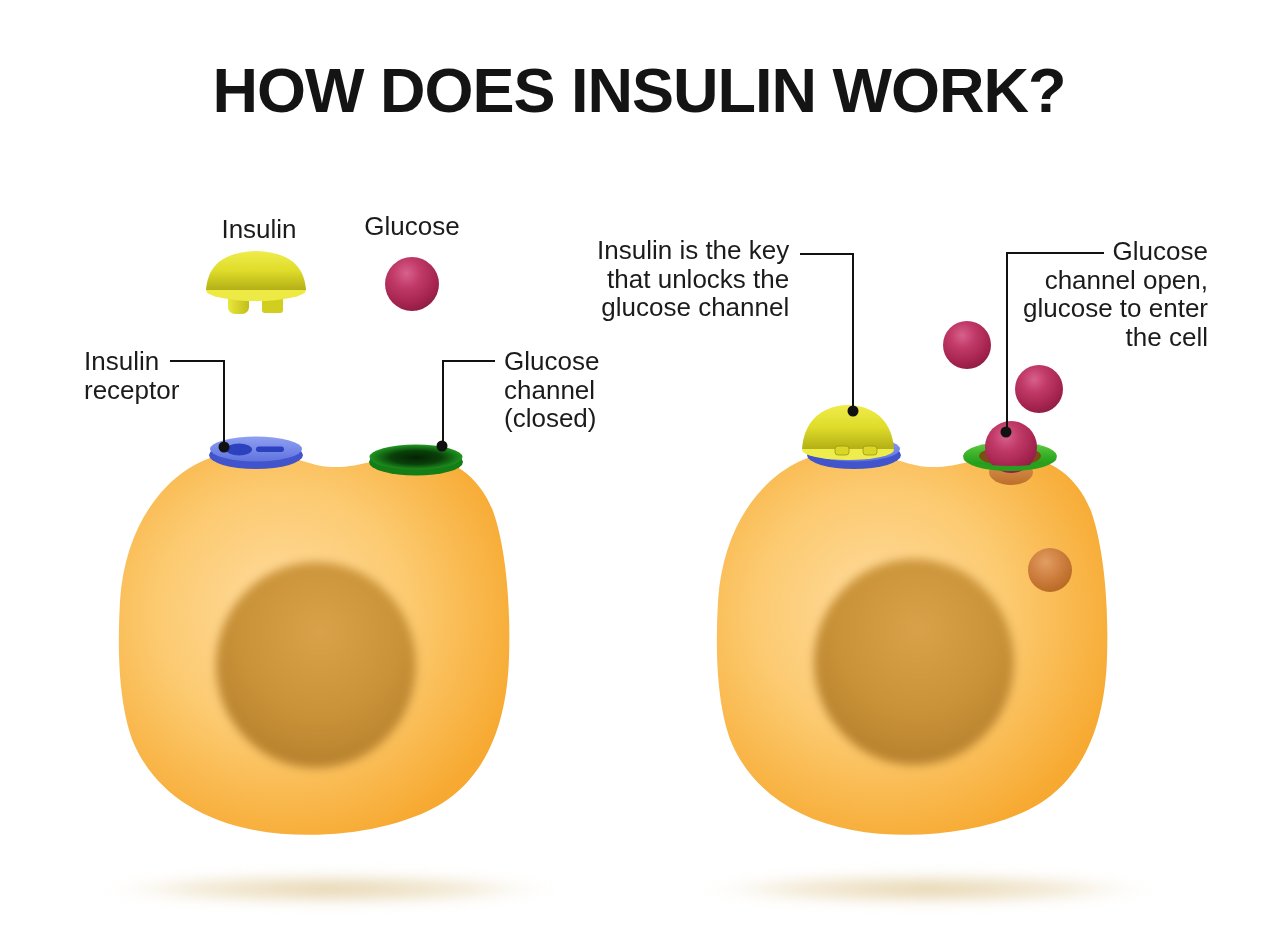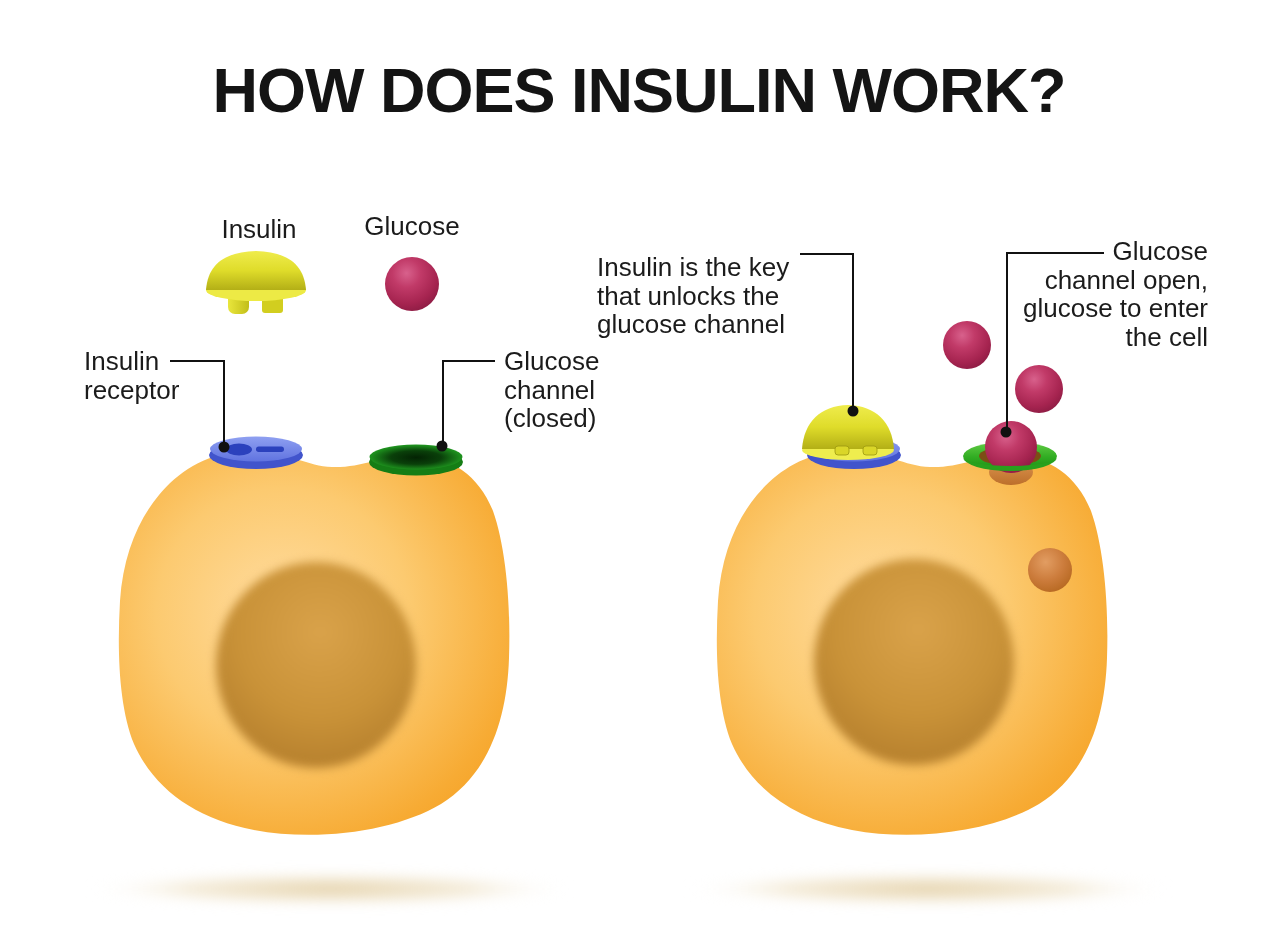--- a/index.html
+++ b/index.html
@@ -183,21 +183,21 @@
 
   <div class="lbl center" style="left:352px;top:212px;width:120px;">Glucose</div>
 
   <div class="lbl" style="left:84px;top:347px;">Insulin
 receptor</div>
 
   <div class="lbl" style="left:504px;top:347px;">Glucose
 channel
 (closed)</div>
 
-  <div class="lbl" style="left:597px;top:253px;">Insulin is the key
+  <div class="lbl" style="left:597px;top:236px;text-align:right;">Insulin is the key
 that unlocks the
 glucose channel</div>
 
   <div class="lbl right" style="left:958px;top:237px;width:250px;">Glucose
 channel open,
 glucose to enter
 the cell</div>
 </div>
 
 </body></html>

